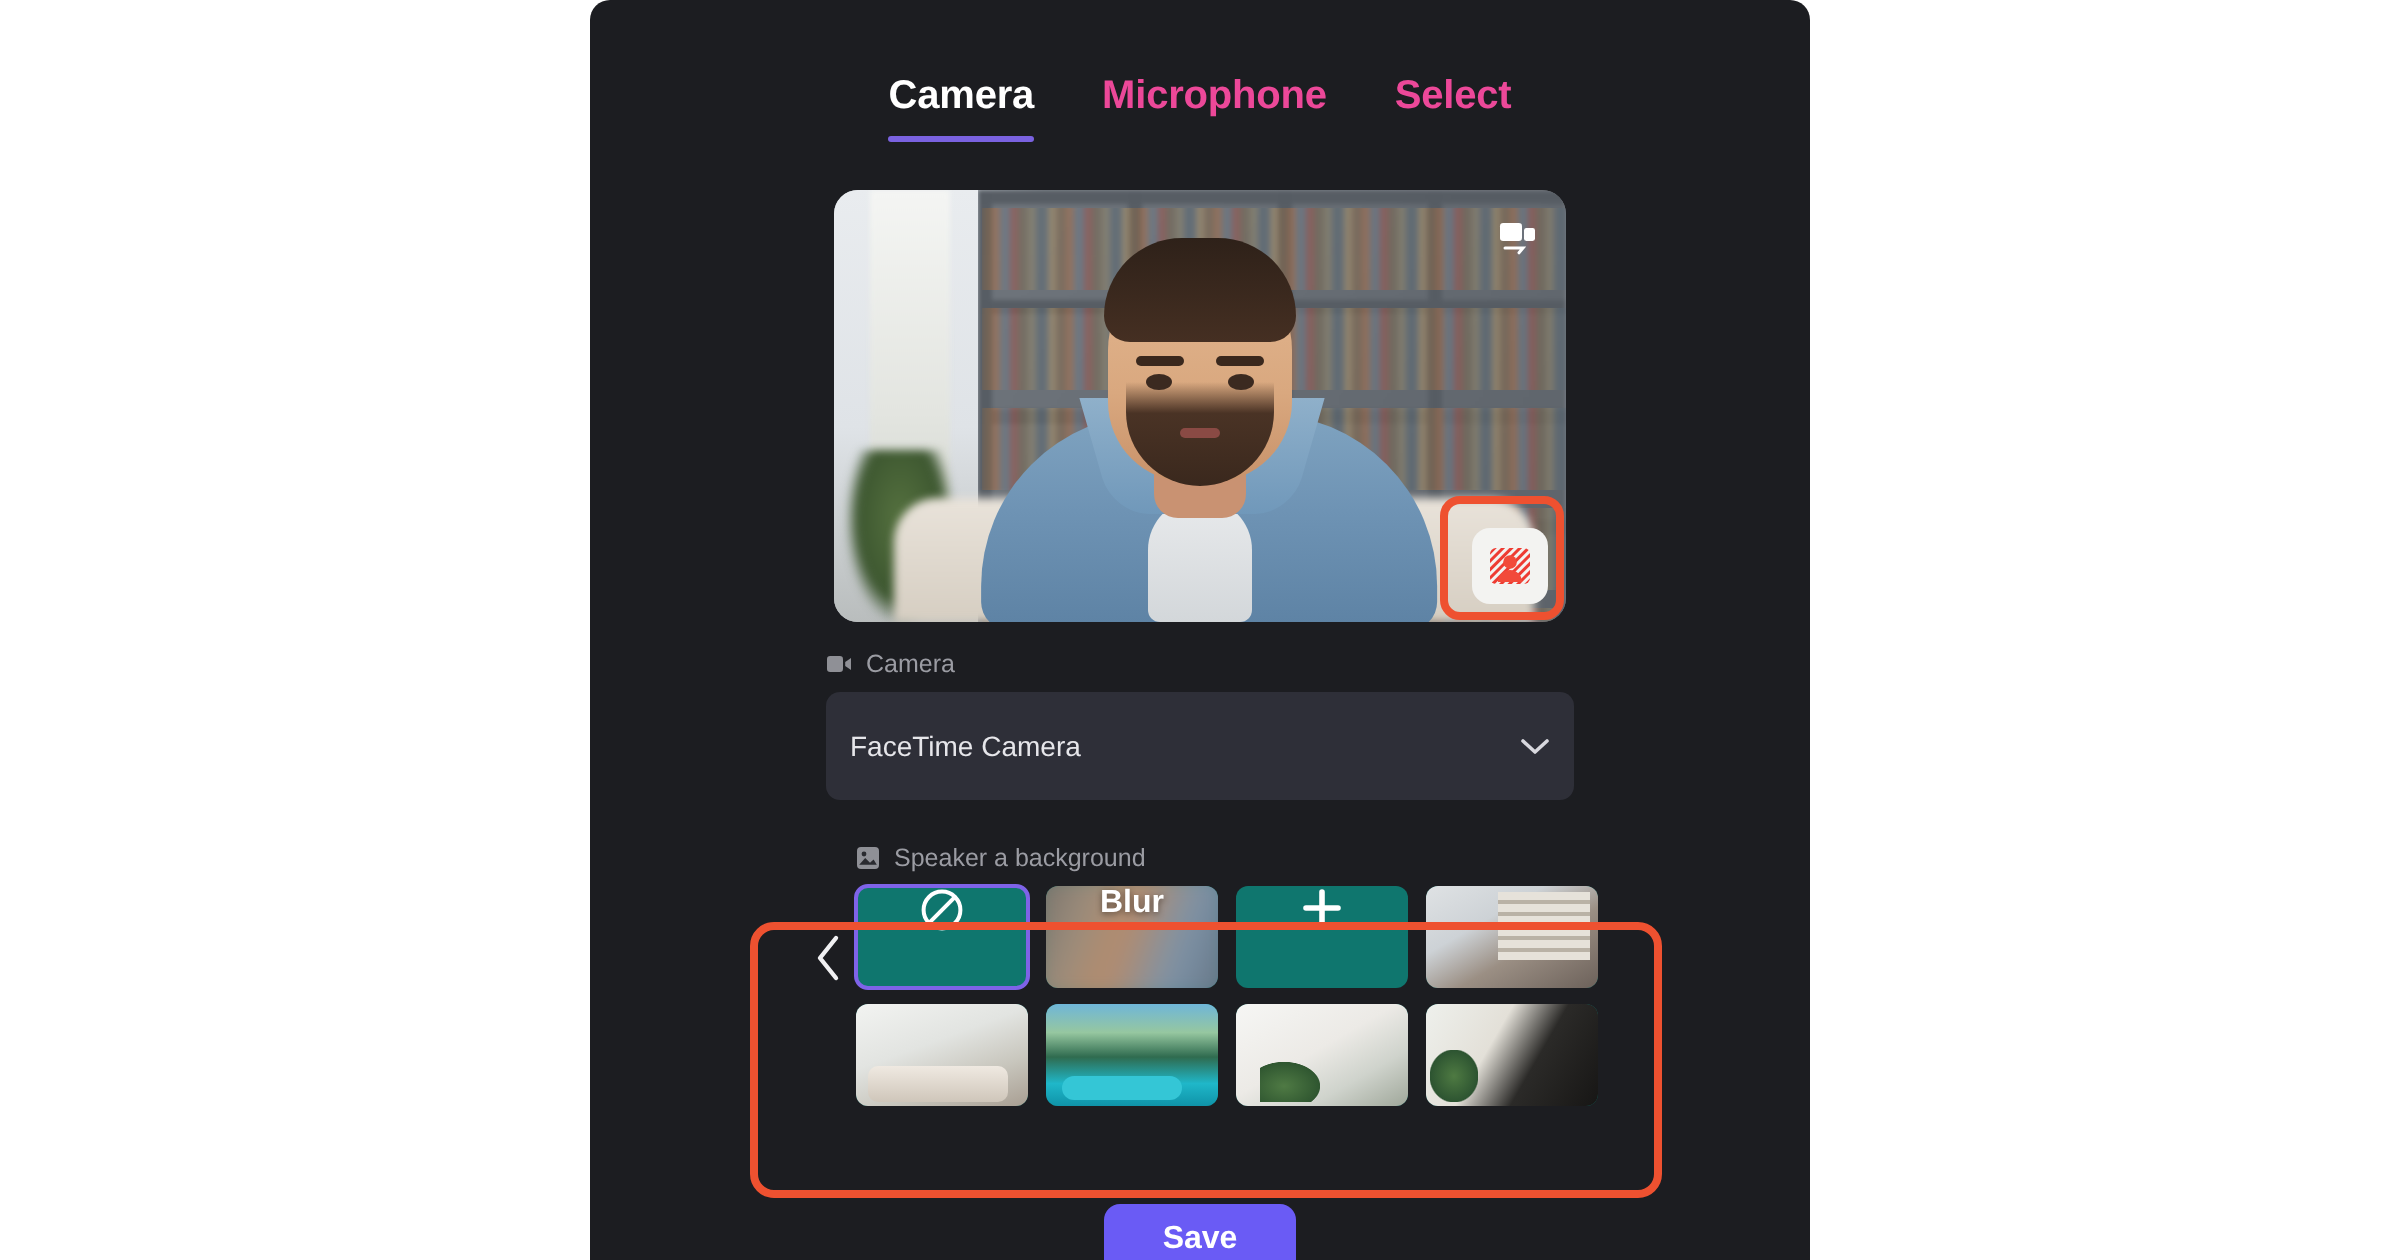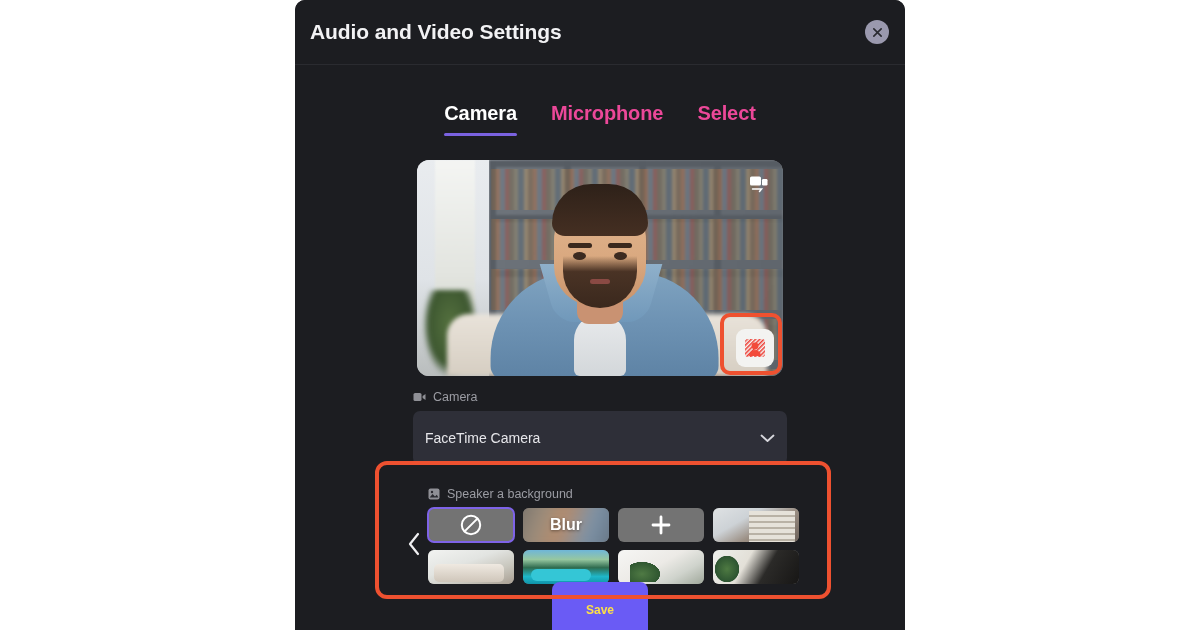--- a/index.html
+++ b/index.html
@@ -261,26 +261,26 @@
     grid-template-columns: repeat(4, 86px);
     gap: 8px 9px;
     margin-left: 15px;
   }
   .bg-arrow {
     position: absolute; left: -7px; top: 44px;
     cursor: pointer;
   }
   .thumb {
     position: relative;
-    width: 86px; height: 34px;
+    width: 86px; height: 51px;
     border-radius: 6px;
     overflow: hidden;
     cursor: pointer;
-    background: #737373;
-    display: flex; align-items: center; justify-content: center;
+    background: #0f766e;
+    display: flex; justify-content: center;
   }
   .thumb.selected { outline: 2px solid #7e63e8; outline-offset: -1px; }
   .thumb .label {
     position: relative; z-index: 2;
     color: #ffffff; font-size: 16px; font-weight: bold;
     text-shadow: 0 1px 3px rgba(0,0,0,.45);
   }
   .thumb-blur-bg {
     position: absolute; inset: -10px;
     background: linear-gradient(110deg,#6d6a66 0%,#9c8d7c 28%,#b58b6c 46%,#7d93a8 70%,#5f6b78 100%);
@@ -302,47 +302,39 @@
   .sc4 { background: linear-gradient(150deg,#f6f6f4 0%,#eceae6 46%,#cfd3cc 72%,#9fa79a 100%); }
   .sc4::after{content:"";position:absolute;left:12px;bottom:2px;width:30px;height:20px;
     background:radial-gradient(ellipse at 40% 60%,#4f7a44,#2f5630 70%,rgba(0,0,0,0) 72%);}
   .sc5 { background: linear-gradient(120deg,#eef0ec 0%,#e3e0d8 38%,#2b2a28 62%,#171615 100%); }
   .sc5::after{content:"";position:absolute;left:2px;bottom:2px;width:24px;height:26px;
     background:radial-gradient(ellipse at 50% 50%,#4e7a42,#2d5431 70%,rgba(0,0,0,0) 74%);}
 
   
   .save-row { position: absolute; left: 0; right: 0; bottom: 0; display: flex; justify-content: center; }
   .save-btn {
-    width: 96px; height: 48px;
+    width: 96px; height: 28px;
     background: #6a5bf5;
     border: none;
     border-radius: 8px 8px 0 0;
-    color: #fde047;
-    font-size: 12px;
+    color: #ffffff;
+    font-size: 16px;
     font-weight: bold;
     font-family: "Liberation Sans", sans-serif;
     cursor: pointer;
     padding-top: 8px;
   }
 </style>
 </head>
 <body>
 
 <div id="stage">
 
   <div class="modal">
 
-    <div class="modal-header">
-      <div class="modal-title">Audio and Video Settings</div>
-      <div class="close-btn">
-        <svg width="11" height="11" viewBox="0 0 12 12" aria-hidden="true">
-          <path d="M2 2 L10 10 M10 2 L2 10" stroke="#2a2b31" stroke-width="1.8" stroke-linecap="round"></path>
-        </svg>
-      </div>
-    </div>
 
     <div class="tabs">
       <div class="tab active">Camera</div>
       <div class="tab">Microphone</div>
       <div class="tab">Select</div>
     </div>
 
     <div class="preview-wrap">
       <div class="preview-scene">
         <div class="bk-wall"></div>

